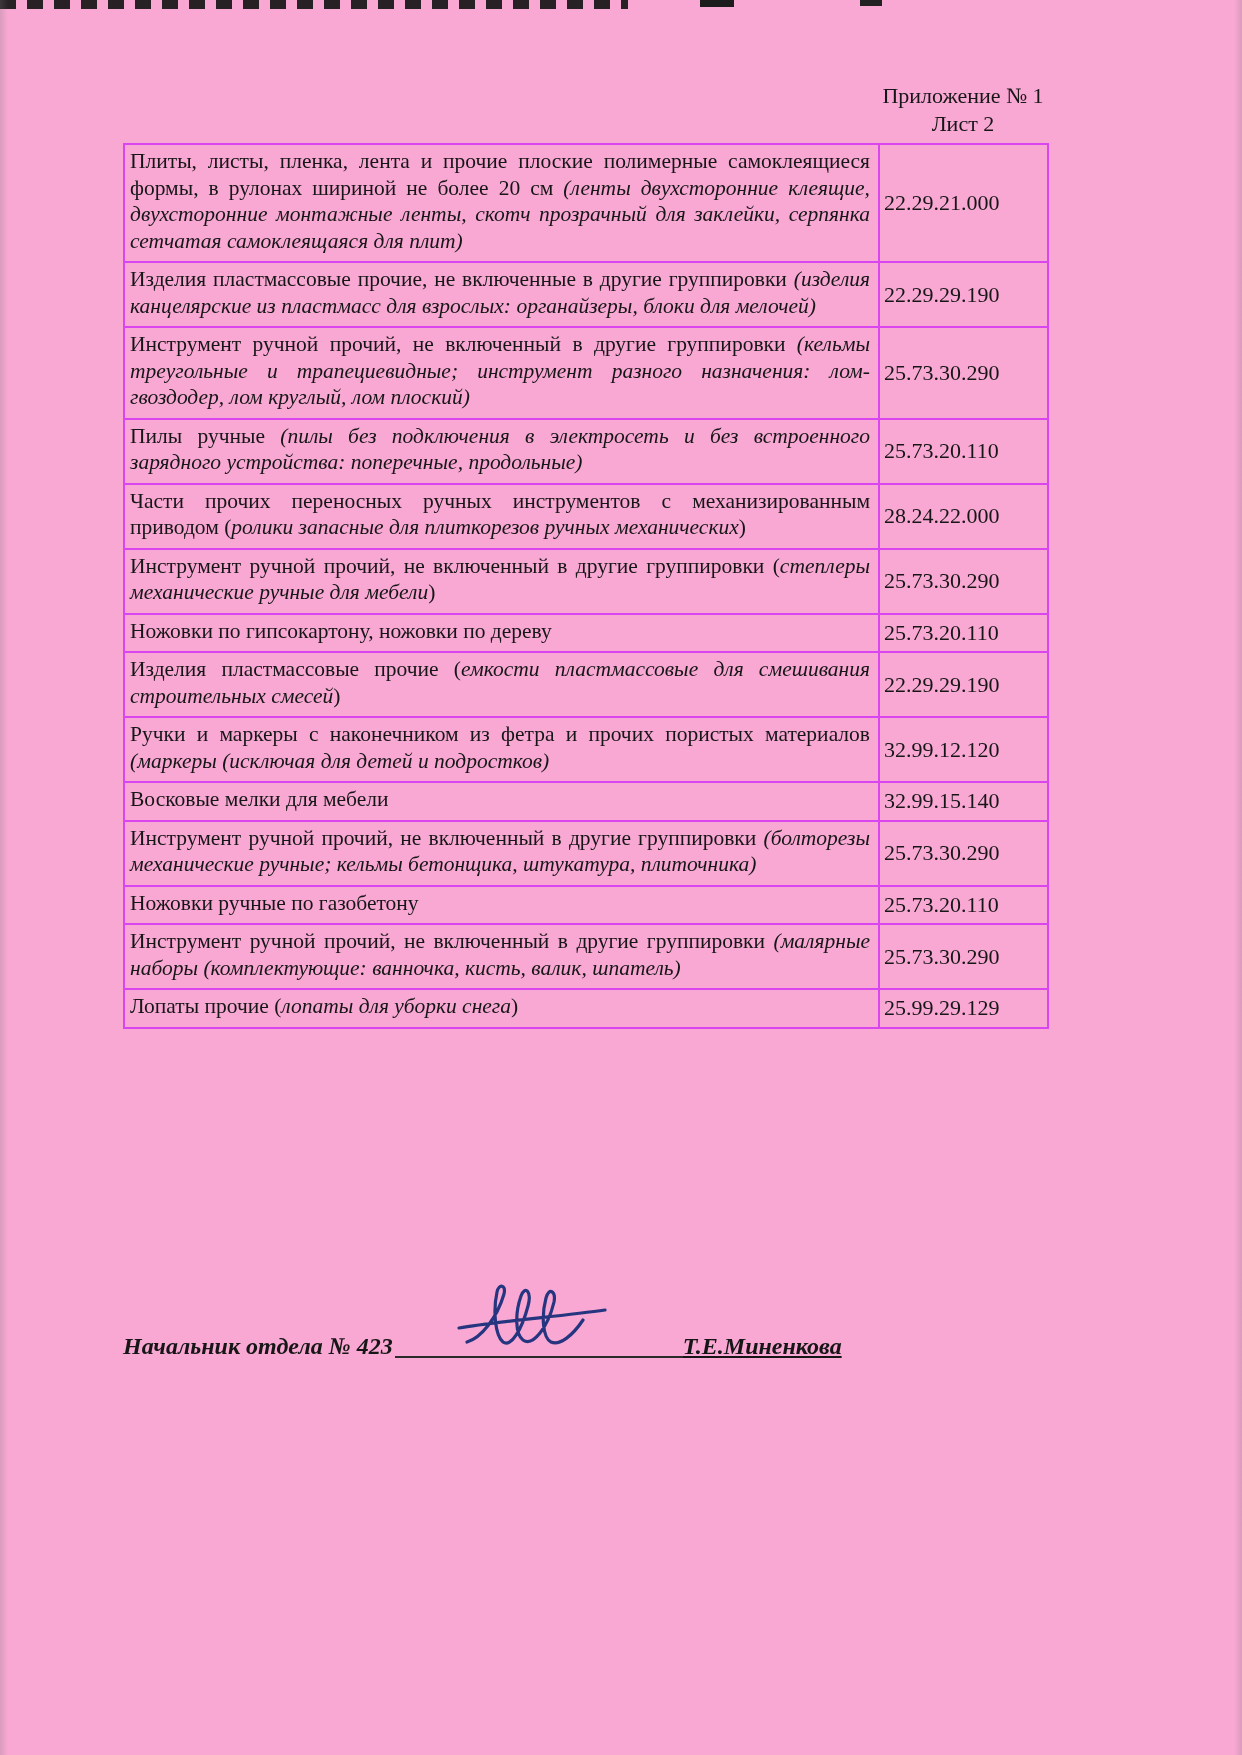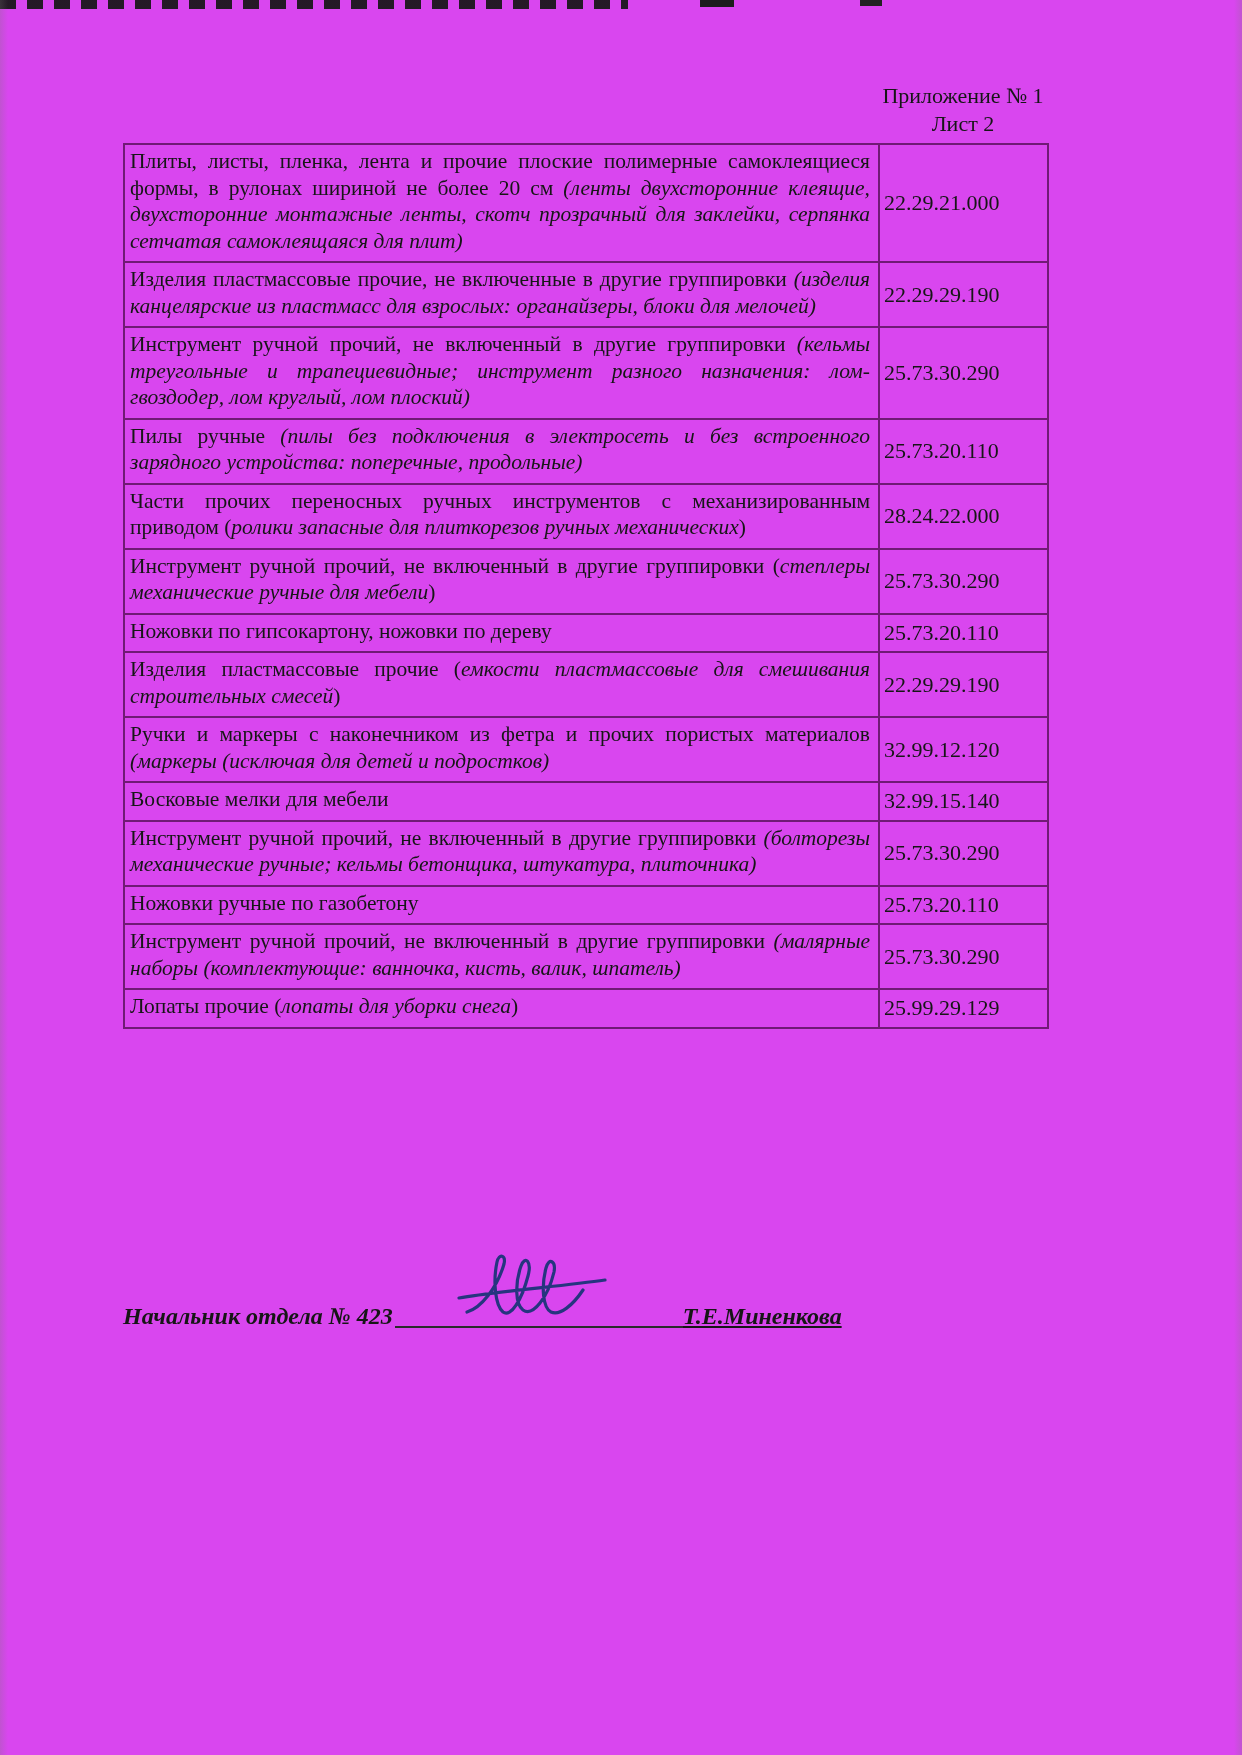--- a/index.html
+++ b/index.html
@@ -5,21 +5,21 @@
   html, body {
     margin: 0;
     padding: 0;
     background: #e9e9e7;
   }
   .sheet {
     position: relative;
     width: 1242px;
     height: 1755px;
     margin: 0 auto;
-    background: #d946ef;
+    background: #f9a8d4;
     font-family: "Liberation Serif", "DejaVu Serif", serif;
     color: #161616;
     overflow: hidden;
   }
   
   .artifact-top {
     position: absolute;
     top: 0; left: 0;
     width: 628px; height: 9px;
     background: repeating-linear-gradient(90deg, #151515 0 16px, transparent 16px 27px);
@@ -65,21 +65,21 @@
 
   table.codes {
     position: absolute;
     top: 143px;
     left: 123px;
     width: 899px;
     border-collapse: collapse;
     table-layout: fixed;
   }
   table.codes td {
-    border: 2px solid #701a75;
+    border: 2px solid #d946ef;
     vertical-align: middle;
   }
   td.desc {
     width: 740px;
     padding: 3px 8px 7px 5px;
     font-size: 21.5px;
     line-height: 26.5px;
     text-align: justify;
   }
   td.desc em {
@@ -88,21 +88,21 @@
   td.code {
     width: 159px;
     padding: 2px 4px;
     font-size: 22px;
     text-align: left;
     white-space: nowrap;
   }
 
   .signature-block {
     position: absolute;
-    top: 1292px;
+    top: 1322px;
     left: 123px;
     width: 1000px;
     display: flex;
     align-items: flex-end;
     font-size: 24px;
     font-weight: bold;
     font-style: italic;
   }
   .sig-title { white-space: nowrap; }
   .sig-line {

